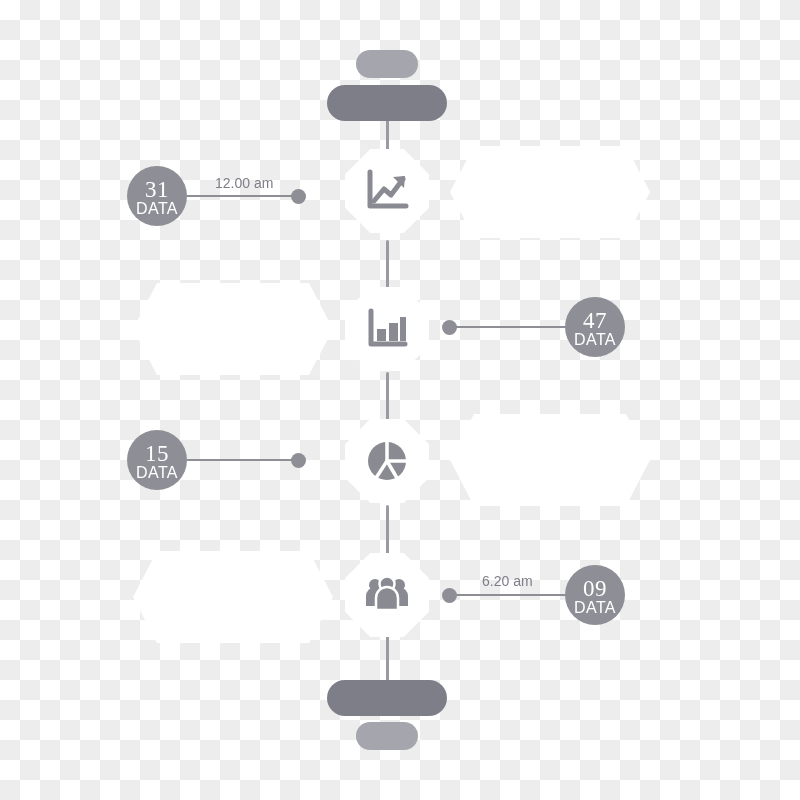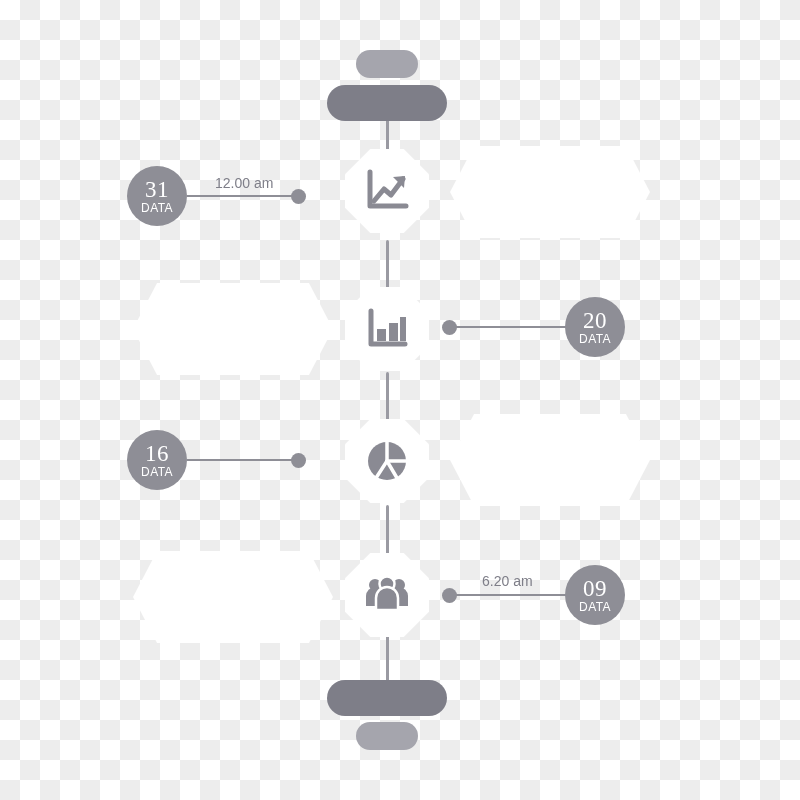--- a/index.html
+++ b/index.html
@@ -91,21 +91,21 @@
   }
   .data-circle .num {
     font-family: "Liberation Serif", serif;
     font-size: 23px;
     line-height: 25px;
     font-weight: 400;
     letter-spacing: 0.5px;
   }
   .data-circle .lbl {
     font-family: "Liberation Sans", sans-serif;
-    font-size: 12px;
+    font-size: 16px;
     line-height: 13px;
     letter-spacing: 0.4px;
   }
 
   
   .conn-line {
     position: absolute;
     height: 2px;
     background: #8e8e96;
   }
@@ -166,21 +166,21 @@
   <div class="badge" style="left:345px; top:287px;">
     <svg width="46" height="46" viewBox="0 0 46 46">
       <path d="M7 5 L7 38 L41 38" fill="none" stroke="#8a8a93" stroke-width="5" stroke-linecap="round" stroke-linejoin="round"></path>
       <rect x="13" y="23" width="9" height="12" fill="#8a8a93"></rect>
       <rect x="25" y="17" width="9" height="18" fill="#8a8a93"></rect>
       <rect x="36" y="11" width="6" height="24" fill="#8a8a93"></rect>
     </svg>
   </div>
 
   <div class="data-circle" style="left:565px; top:297px;">
-    <span class="num">20</span>
+    <span class="num">47</span>
     <span class="lbl">DATA</span>
   </div>
 
   <div class="conn-line" style="left:455px; top:326px; width:112px;"></div>
   <div class="conn-dot" style="left:442px; top:320px;"></div>
   <div class="time-label" style="left:480px; top:305px;"></div>
 
   <div class="panel" style="left:450px; top:414px;">
     <span></span>
   </div>
@@ -189,21 +189,21 @@
     <svg width="46" height="46" viewBox="0 0 46 46">
       <circle cx="23" cy="23" r="19" fill="#8a8a93"></circle>
       <path d="M23 23 L23 4" stroke="#ffffff" stroke-width="3.5" stroke-linecap="round"></path>
       <path d="M23 23 L42 23" stroke="#ffffff" stroke-width="3.5" stroke-linecap="round"></path>
       <path d="M23 23 L12 40" stroke="#ffffff" stroke-width="3.5" stroke-linecap="round"></path>
       <path d="M23 23 L33 40" stroke="#ffffff" stroke-width="3.5" stroke-linecap="round"></path>
     </svg>
   </div>
 
   <div class="data-circle" style="left:127px; top:430px;">
-    <span class="num">16</span>
+    <span class="num">15</span>
     <span class="lbl">DATA</span>
   </div>
 
   <div class="conn-line" style="left:187px; top:459px; width:110px;"></div>
   <div class="conn-dot" style="left:291px; top:453px;"></div>
   <div class="time-label" style="left:215px; top:439px;"></div>
 
   <div class="panel" style="left:133px; top:551px;">
     <span></span>
   </div>

